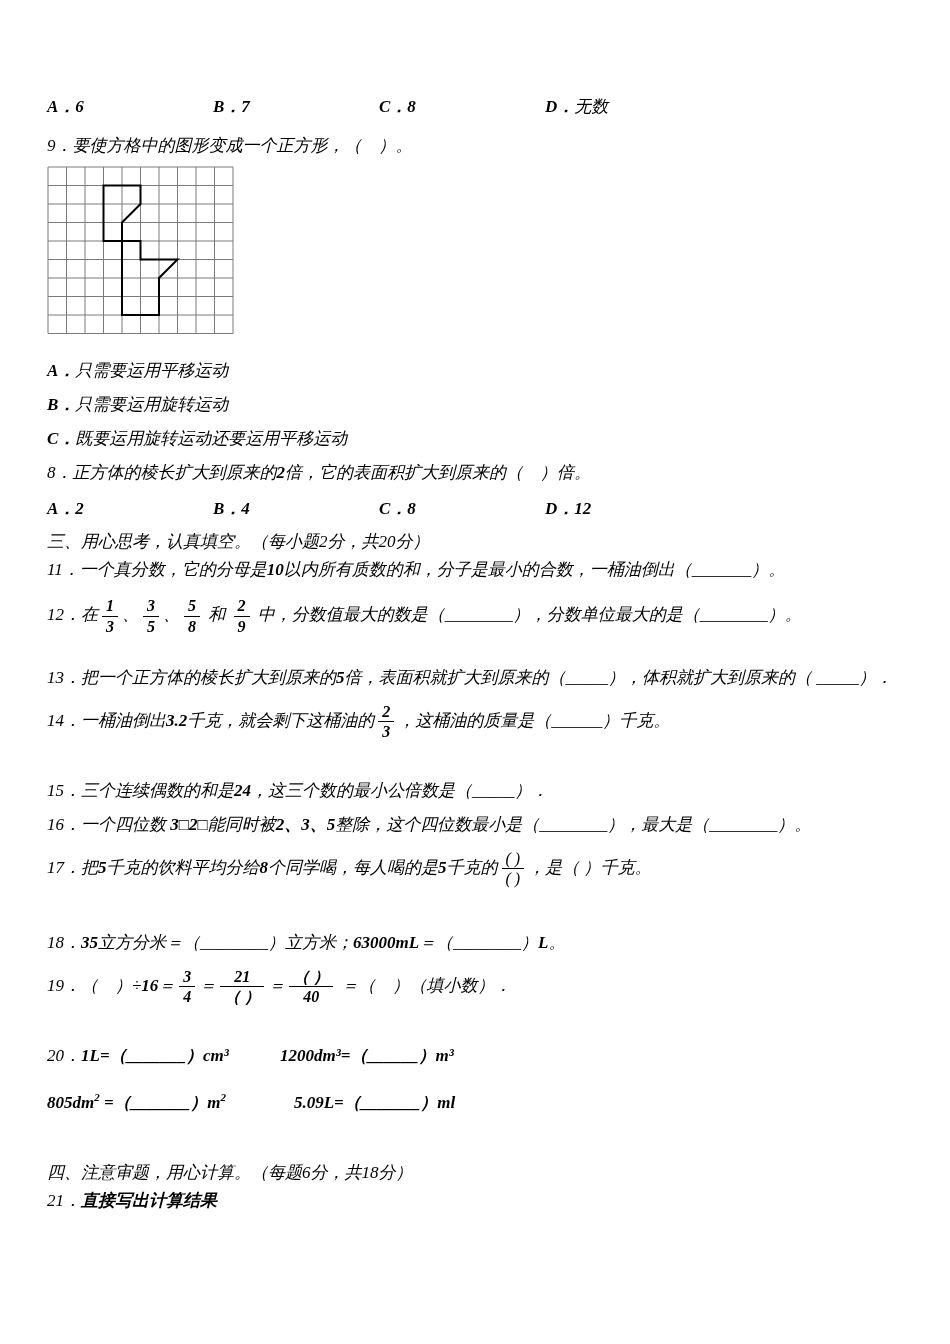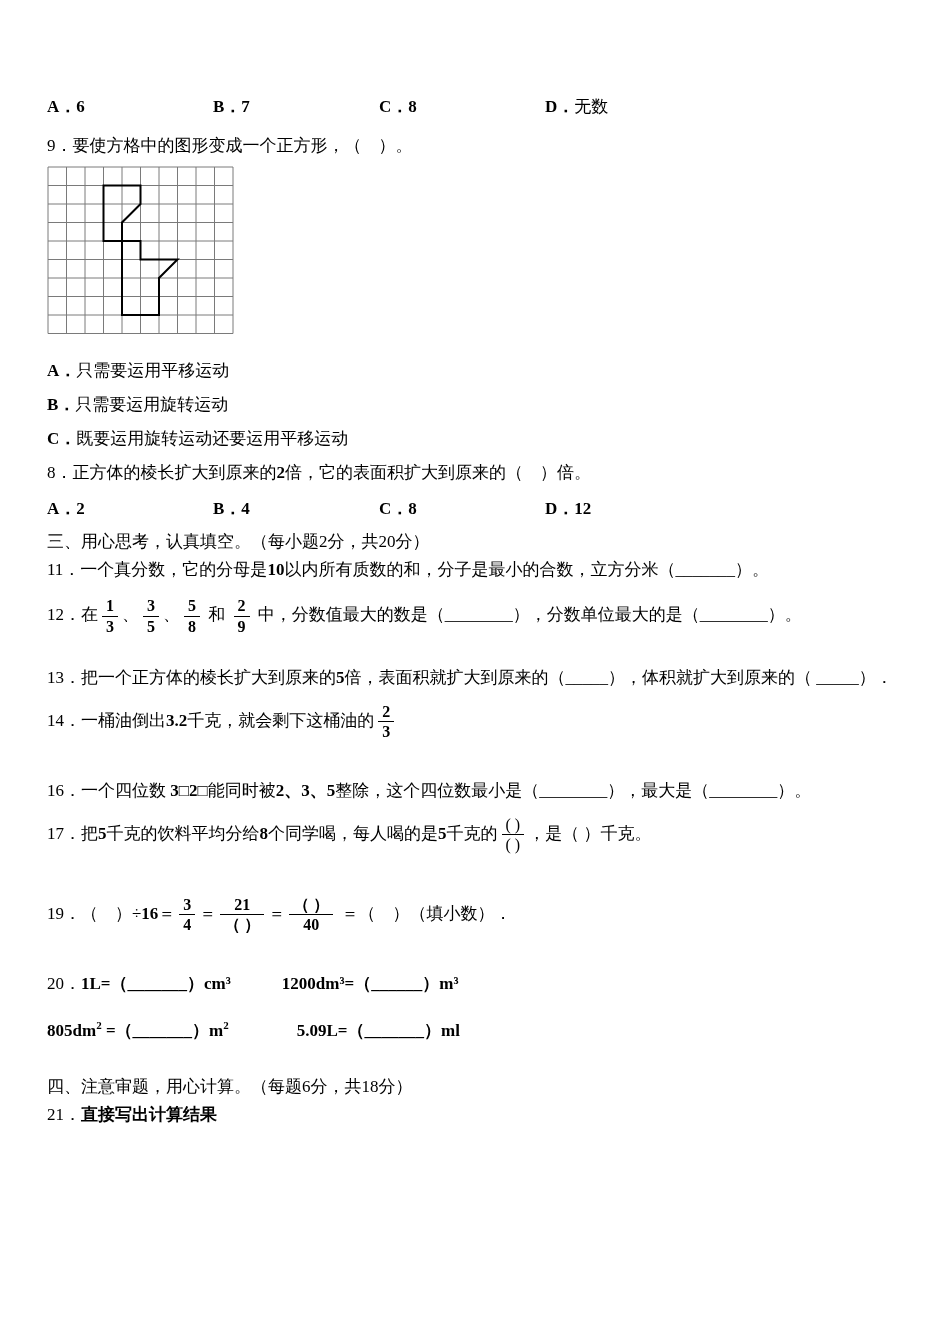--- a/index.html
+++ b/index.html
@@ -3,37 +3,37 @@
 <meta charset="utf-8">
 <style>
   * { margin:0; padding:0; box-sizing:border-box; }
   html,body { background:#ffffff; }
   body {
     width:950px; height:1344px; overflow:hidden;
     color:#000;
     font-family:"Liberation Serif","DejaVu Serif",serif;
     font-size:17px;
   }
-  .page { padding:95px 54px 0 47px; }
+  .page { padding:95px 54px 0 47px;font-style:italic; }
   .b { font-weight:bold; }
   .sup { vertical-align:super; font-size:11px; }
   .line { line-height:1.65; }
   .opt-row { display:flex; }
   .opt-row > span { width:166px; }
   .frac {
     display:inline-block; text-align:center; vertical-align:middle;
     margin:0 4px; line-height:1.2; font-size:16px;
   }
   .fnum { display:block; border-bottom:1.5px solid #000; padding:0 4px; }
   .fden { display:block; padding:0 4px; }
   .grid-fig { display:block; margin:6px 0 22px 0; }
   
   .mb6{margin-bottom:6px}.mb8{margin-bottom:8px}.mb10{margin-bottom:10px}
   .mb12{margin-bottom:12px}.mb14{margin-bottom:14px}.mb18{margin-bottom:18px}
-  .mb24{margin-bottom:28px}.mb28{margin-bottom:28px}.mb36{margin-bottom:36px}
+  .mb24{margin-bottom:28px}.mb28{margin-bottom:42px}.mb36{margin-bottom:36px}
   .mb40{margin-bottom:40px}
 </style>
 </head>
 <body>
 
 <div class="page">
 
   <div class="opt-row mb14">
     <span><span class="b">A．6</span></span>
     <span><span class="b">B．7</span></span>
@@ -76,25 +76,27 @@
   <div class="line mb10"><span>8．正方体的棱长扩大到原来的</span><span class="b">2</span><span>倍，它的表面积扩大到原来的（　）倍。</span></div>
 
   <div class="opt-row mb8">
     <span><span class="b">A．2</span></span>
     <span><span class="b">B．4</span></span>
     <span><span class="b">C．8</span></span>
     <span><span class="b">D．12</span></span>
   </div>
 
   <div class="line"><span>三、用心思考，认真填空。（每小题2分，共20分）</span></div>
-  <div class="line mb12"><span>11．一个真分数，它的分母是</span><span class="b">10</span><span>以内所有质数的和，分子是最小的合数，立方分米（_______）。</span></div>
+  <div class="line mb12"><span>11．一个真分数，它的分母是</span><span class="b">10</span><span>以内所有质数的和，分子是最小的合数，一桶油倒出（_______）。</span></div>
   <div class="line mb24"><span>12．在</span><span class="frac b"><span class="fnum">1</span><span class="fden">3</span></span><span>、</span><span class="frac b"><span class="fnum">3</span><span class="fden">5</span></span><span>、</span><span class="frac b"><span class="fnum">5</span><span class="fden">8</span></span><span> 和 </span><span class="frac b"><span class="fnum">2</span><span class="fden">9</span></span><span> 中，分数值最大的数是（________），分数单位最大的是（________）。</span></div>
   <div class="line mb10"><span>13．把一个正方体的棱长扩大到原来的</span><span class="b">5</span><span>倍，表面积就扩大到原来的（_____），体积就扩大到原来的（ _____）．</span></div>
-  <div class="line mb36"><span>14．一桶油倒出</span><span class="b">3.2</span><span>千克，就会剩下这桶油的</span><span class="frac b"><span class="fnum">2</span><span class="fden">3</span></span></div>
+  <div class="line mb36"><span>14．一桶油倒出</span><span class="b">3.2</span><span>千克，就会剩下这桶油的</span><span class="frac b"><span class="fnum">2</span><span class="fden">3</span></span><span>，这桶油的质量是（______）千克。</span></div>
+  <div class="line mb6"><span>15．三个连续偶数的和是</span><span class="b">24</span><span>，这三个数的最小公倍数是（_____）．</span></div>
   <div class="line mb10"><span>16．一个四位数 </span><span class="b">3□2□</span><span>能同时被</span><span class="b">2、3、5</span><span>整除，这个四位数最小是（________），最大是（________）。</span></div>
   <div class="line mb40"><span>17．把</span><span class="b">5</span><span>千克的饮料平均分给</span><span class="b">8</span><span>个同学喝，每人喝的是</span><span class="b">5</span><span>千克的</span><span class="frac"><span class="fnum">( )</span><span class="fden">( )</span></span><span>，是（ ）千克。</span></div>
+  <div class="line mb10"><span>18．</span><span class="b">35</span><span>立方分米＝（________）立方米；</span><span class="b">63000mL</span><span>＝（________）</span><span class="b">L</span><span>。</span></div>
   <div class="line mb36"><span>19．（　）÷</span><span class="b">16</span><span>＝</span><span class="frac b"><span class="fnum">3</span><span class="fden">4</span></span><span>＝</span><span class="frac b"><span class="fnum">21</span><span class="fden">（ ）</span></span><span>＝</span><span class="frac b"><span class="fnum">（ ）</span><span class="fden">40</span></span><span> ＝（　）（填小数）．</span></div>
   <div class="line mb18"><span>20．</span><span class="b">1L=（_______）cm³</span><span>　　　</span><span class="b">1200dm³=（______）m³</span></div>
   <div class="line mb28"><span class="b">805dm</span><span class="b sup">2</span><span class="b"> =（_______）m</span><span class="b sup">2</span><span>　　　　</span><span class="b">5.09L=（_______）ml</span></div>
   <div class="line"><span>四、注意审题，用心计算。（每题6分，共18分）</span></div>
   <div class="line"><span>21．</span><span class="b">直接写出计算结果</span></div>
 
 </div>
 
 </body></html>

